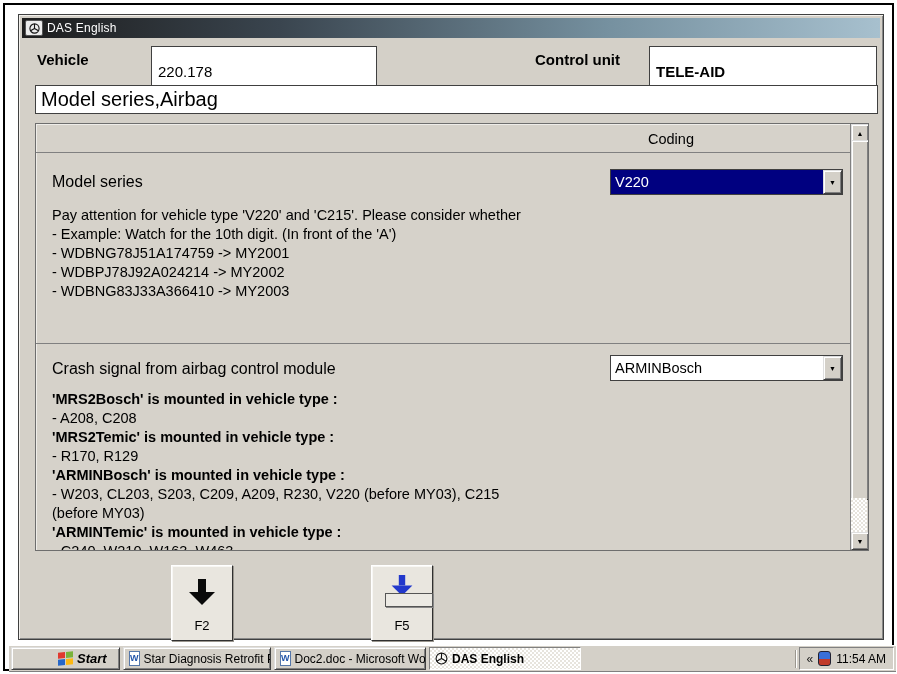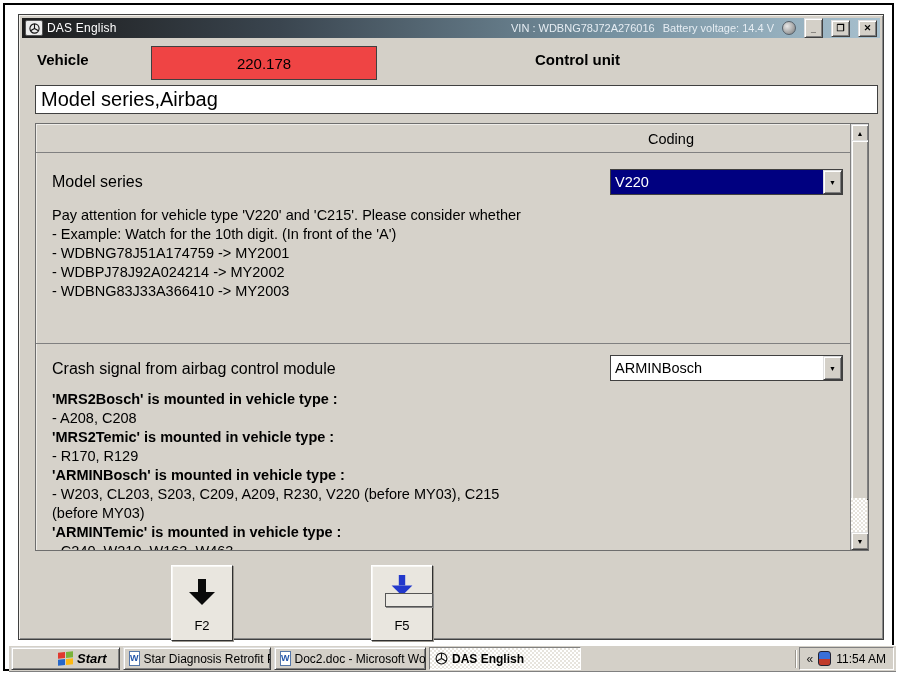--- a/index.html
+++ b/index.html
@@ -17,21 +17,21 @@
   .tb-icon{width:16px;height:14px;background:#ececec;border:1px solid #555;border-radius:2px;display:flex;align-items:center;justify-content:center;margin-right:4px;}
   .tb-title{color:#fff;font-size:12px;letter-spacing:.2px;}
   .tb-right{margin-left:auto;display:flex;align-items:center;gap:8px;}
   .tb-meta{color:#e6edf3;font-size:11px;}
   .tb-status{width:12px;height:12px;border-radius:50%;background:radial-gradient(circle at 35% 35%,#e8e8e8,#9a9a9a 70%,#6a6a6a);border:1px solid #55606a;}
   .tb-btn{width:17px;height:15px;font-size:9px;font-weight:bold;display:flex;align-items:center;justify-content:center;line-height:1;color:#000;}
   .tb-btn.min{align-items:flex-end;padding-bottom:3px;}
 
   
   .lbl{position:absolute;font-size:15px;font-weight:bold;}
-  .field{position:absolute;background:#ef4444;border:1px solid #404040;font-size:15px;font-family:"Liberation Sans",sans-serif;padding:4px 6px;outline:none;text-align:center;}
+  .field{position:absolute;background:#ffffff;border:1px solid #404040;font-size:15px;font-family:"Liberation Sans",sans-serif;padding:12px 6px;outline:none;}
   .path-box{position:absolute;left:16px;top:70px;width:836px;height:27px;background:#fff;border:1px solid #404040;font-size:20px;display:flex;align-items:center;padding-left:5px;}
 
   
   .panel{position:absolute;left:16px;top:108px;width:832px;height:426px;background:#d6d2ca;border:1px solid #6e6e6e;box-shadow:inset 1px 1px 0 #efede9;overflow:hidden;}
   .coding-header{position:absolute;left:0;top:0;right:17px;height:28px;border-bottom:1px solid #808080;}
   .coding-title{position:absolute;left:612px;top:7px;font-size:14.5px;}
   .row-label{position:absolute;font-size:16px;}
   .combo{position:absolute;width:231px;height:24px;background:#fff;border:1px solid #404040;display:flex;}
   .combo-text{flex:1;font-size:14.5px;display:flex;align-items:center;padding-left:4px;overflow:hidden;white-space:nowrap;}
   .combo.selected .combo-text{background:#000080;color:#fff;}
@@ -87,33 +87,26 @@
   <div class="app">
 
     <div class="titlebar">
       <span class="tb-icon">
         <svg width="11" height="11" viewBox="0 0 24 24">
             <circle cx="12" cy="12" r="10" fill="none" stroke="#111" stroke-width="2.4"></circle>
             <path d="M12 2 L12 12 M12 12 L3.4 17 M12 12 L20.6 17" stroke="#111" stroke-width="2.4" fill="none"></path>
           </svg>
       </span>
       <span class="tb-title">DAS English</span>
-      <span class="tb-right">
-        <span class="tb-meta">VIN : WDBNG78J72A276016</span>
-        <span class="tb-meta">Battery voltage: 14.4 V</span>
-        <span class="tb-status"></span>
-        <span class="tb-btn raised min">_</span>
-        <span class="tb-btn raised">❐</span>
-        <span class="tb-btn raised">✕</span>
-      </span>
     </div>
 
     <div class="lbl" style="left:18px;top:36px;">Vehicle</div>
     <input class="field" style="left: 132px; top: 31px; width: 212px; height: 24px;" value="220.178">
     <div class="lbl" style="left:516px;top:36px;">Control unit</div>
+    <input class="field" style="left: 630px; top: 31px; width: 214px; height: 24px; font-weight: bold;" value="TELE-AID">
 
     <div class="path-box">Model series,Airbag</div>
 
     <div class="panel">
 
       <div class="coding-header">
         <span class="coding-title">Coding</span>
       </div>
 
       <div class="row-label" style="left:16px;top:49px;">Model series</div>

